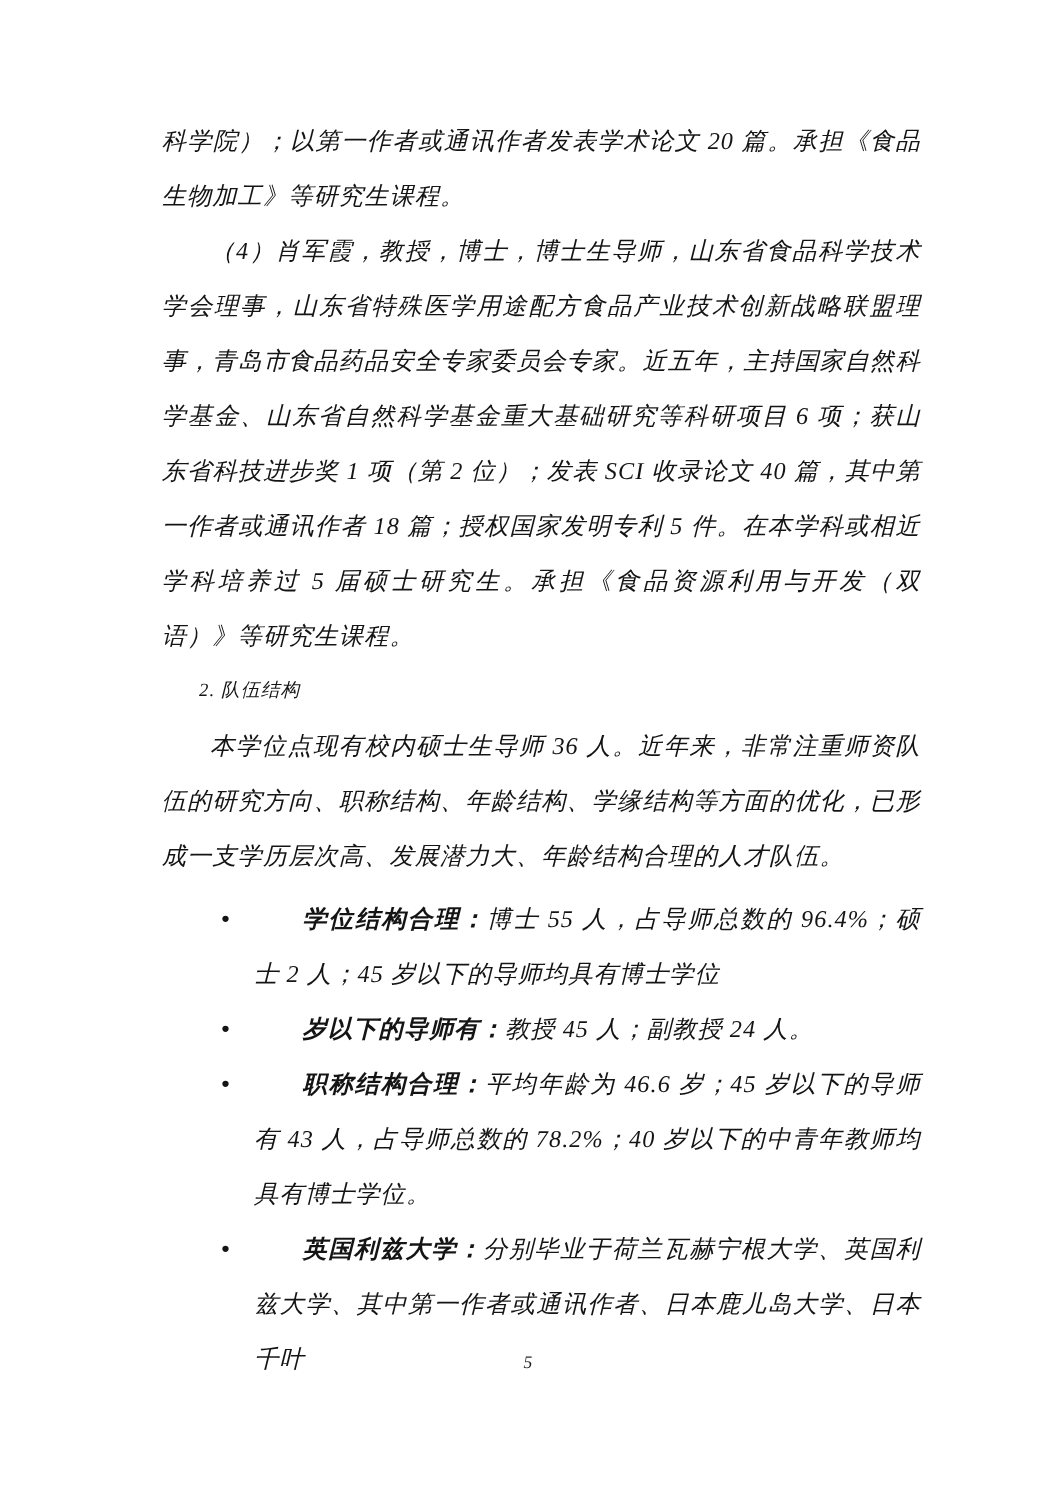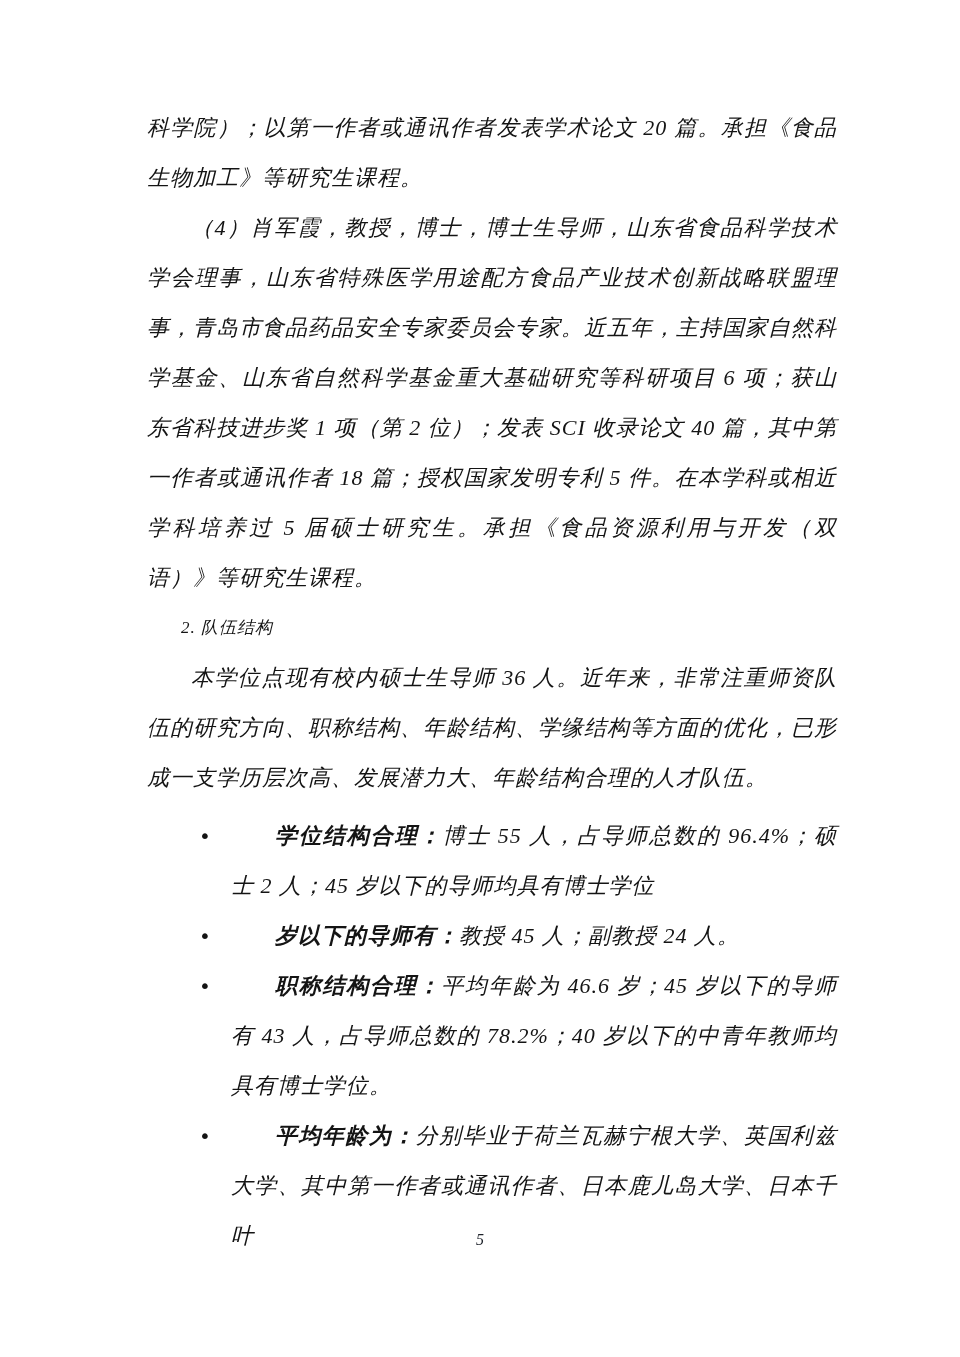--- a/index.html
+++ b/index.html
@@ -105,21 +105,21 @@
       <li>
         <span class="bullet-marker">•</span>
         <strong class="bullet-label">岁以下的导师有：</strong><span>教授 45 人；副教授 24 人。</span>
       </li>
       <li>
         <span class="bullet-marker">•</span>
         <strong class="bullet-label">职称结构合理：</strong><span>平均年龄为 46.6 岁；45 岁以下的导师有 43 人，占导师总数的 78.2%；40 岁以下的中青年教师均具有博士学位。</span>
       </li>
       <li>
         <span class="bullet-marker">•</span>
-        <strong class="bullet-label">平均年龄为：</strong><span>分别毕业于荷兰瓦赫宁根大学、英国利兹大学、其中第一作者或通讯作者、日本鹿儿岛大学、日本千叶</span>
+        <strong class="bullet-label">英国利兹大学：</strong><span>分别毕业于荷兰瓦赫宁根大学、英国利兹大学、其中第一作者或通讯作者、日本鹿儿岛大学、日本千叶</span>
       </li>
     </ul>
 
   </div>
 
   <div class="footer">5</div>
 
 </div>
 
 </body></html>

